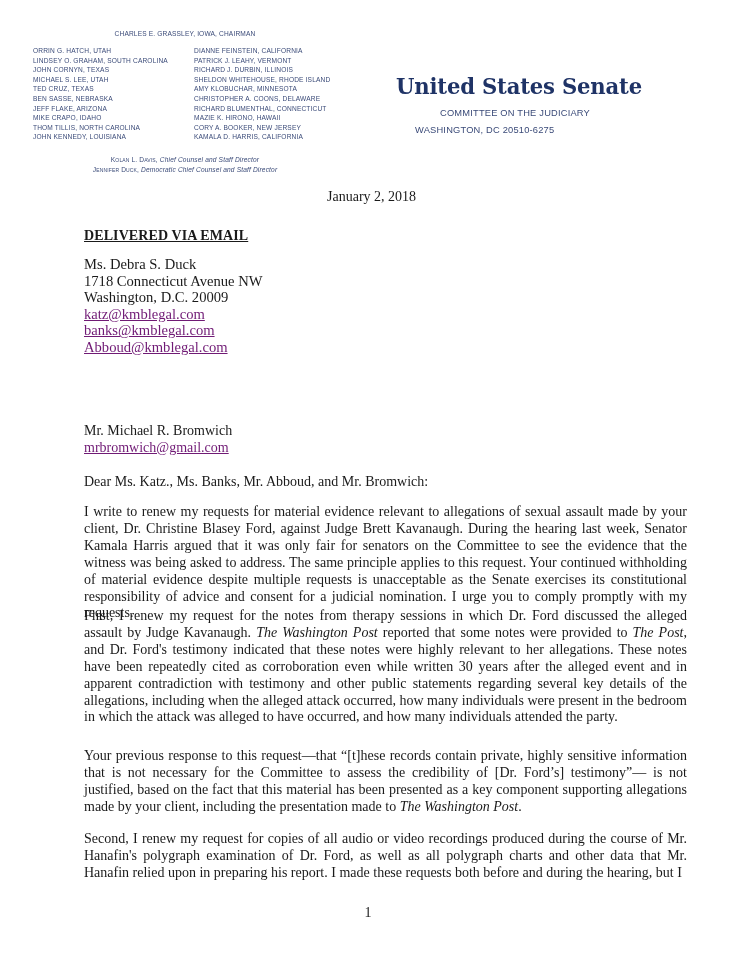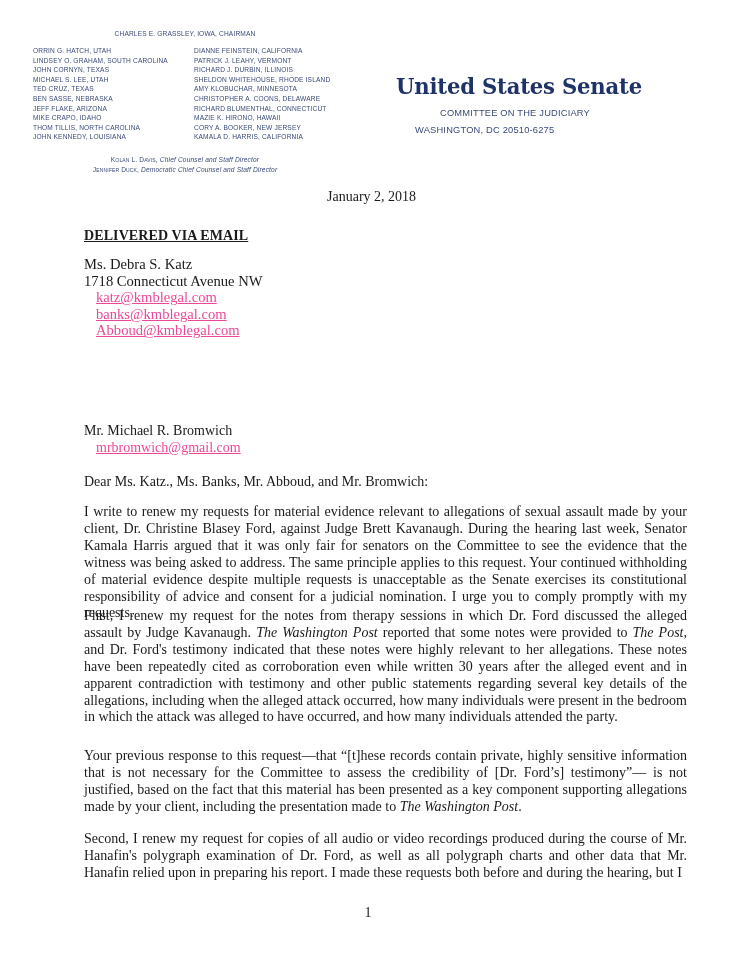--- a/index.html
+++ b/index.html
@@ -11,21 +11,21 @@
     .staff { left: 0; width: 370px; top: 155px; text-align: center; line-height: 9.5px; }
     .staff .sc { font-variant: small-caps; }
     .staff i { font-style: italic; }
     .senate { position: absolute; left: 396px; top: 72px; width: 230px; font-family: "DejaVu Serif", serif; font-weight: bold; font-size: 23px; color: #1f3366; letter-spacing: -0.2px; transform: scaleX(0.92); transform-origin: left; white-space: nowrap; }
     .committee { position: absolute; left: 415px; top: 108px; width: 200px; text-align: center; font-family: "Liberation Sans", sans-serif; font-size: 9.3px; color: #3a4a78; letter-spacing: 0.2px; }
     .dc { position: absolute; left: 415px; top: 125px; width: 200px; text-align: left; font-family: "Liberation Sans", sans-serif; font-size: 9.3px; color: #3a4a78; letter-spacing: 0.2px; }
     .date { position: absolute; left: 327px; top: 189px; font-size: 14px; }
     .delivered { position: absolute; left: 84px; top: 228px; font-size: 14px; font-weight: bold; text-decoration: underline; letter-spacing: 0.1px; }
     .addr { position: absolute; left: 84px; top: 256px; font-size: 14.6px; line-height: 16.6px; }
     .addr .ln { display: block; white-space: nowrap; }
-    .addr a, .addr2 a { color: #ec4899; text-decoration: underline; margin-left: 12px; }
+    .addr a, .addr2 a { color: #701a75; text-decoration: underline; }
     .addr2 { position: absolute; left: 84px; top: 423px; font-size: 14px; line-height: 16.6px; }
     .addr2 .ln { display: block; }
     .salut { position: absolute; left: 84px; top: 474px; font-size: 14px; }
     .para { position: absolute; left: 84px; width: 603px; font-size: 14px; line-height: 16.9px; text-align: justify; }
     .p1 { top: 504px; }
     .p2 { top: 608px; }
     .p3 { top: 748px; }
     .p4 { top: 831px; }
     .pagenum { position: absolute; left: 0; width: 736px; top: 905px; text-align: center; font-size: 14px; }
     i { font-style: italic; }
@@ -73,22 +73,23 @@
 </div>
 
 <div class="senate">United States Senate</div>
 <div class="committee">COMMITTEE ON THE JUDICIARY</div>
 <div class="dc">WASHINGTON, DC 20510-6275</div>
 
 <div class="date">January 2, 2018</div>
 <div class="delivered">DELIVERED VIA EMAIL</div>
 
 <div class="addr">
-  <span class="ln">Ms. Debra S. Katz</span>
+  <span class="ln">Ms. Debra S. Duck</span>
   <span class="ln">1718 Connecticut Avenue NW</span>
+  <span class="ln">Washington, D.C. 20009</span>
   <span class="ln"><a>katz@kmblegal.com</a></span>
   <span class="ln"><a>banks@kmblegal.com</a></span>
   <span class="ln"><a>Abboud@kmblegal.com</a></span>
 </div>
 
 <div class="addr2">
   <span class="ln">Mr. Michael R. Bromwich</span>
   <span class="ln"><a>mrbromwich@gmail.com</a></span>
 </div>
 

